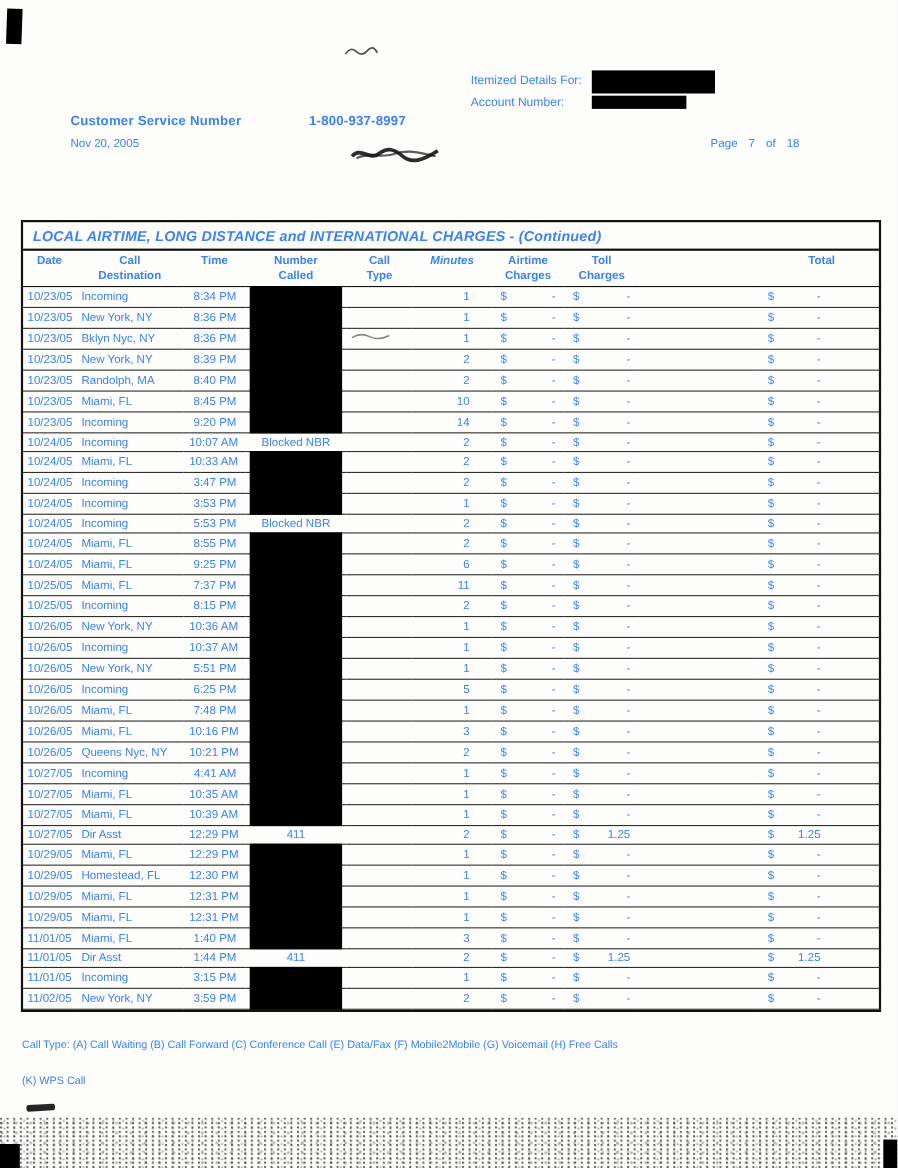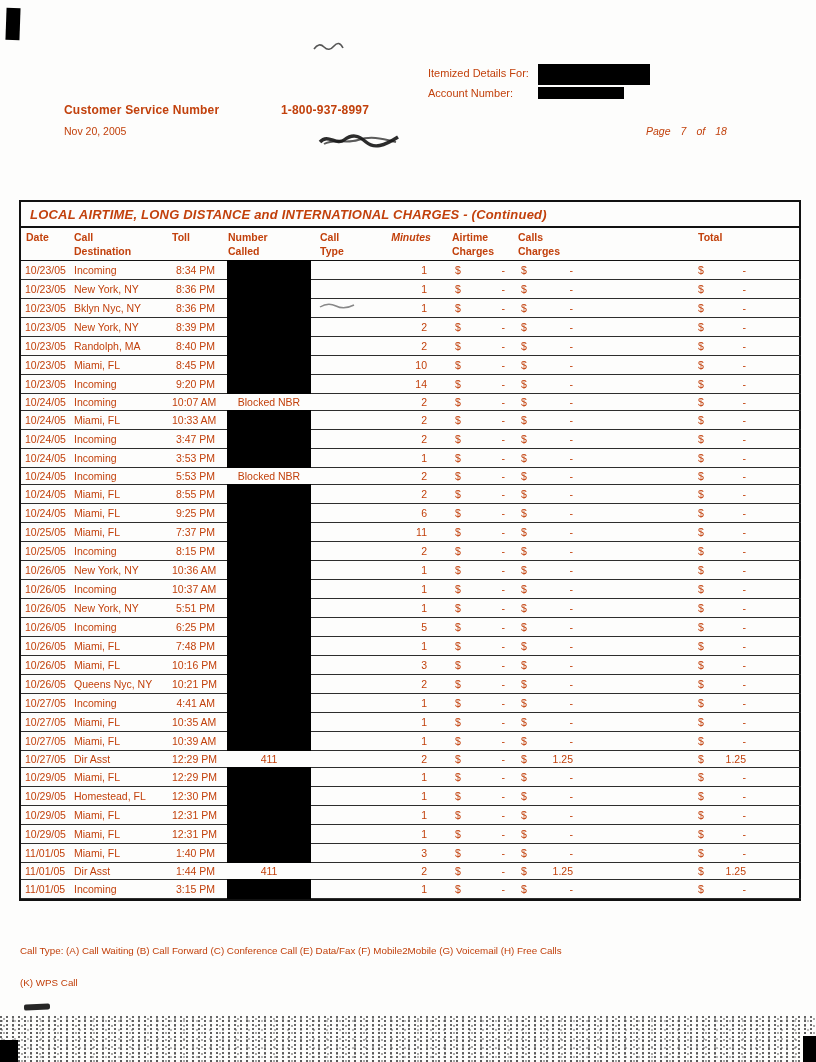--- a/index.html
+++ b/index.html
@@ -1,42 +1,42 @@
 <!DOCTYPE html>
 <html><head>
 <meta charset="utf-8">
 <style>
   * { margin:0; padding:0; box-sizing:border-box; }
   html,body { background:#e9e9e9; }
   .page {
     position:relative; width:816px; height:1062px; margin:0 auto;
-    background:#fdfdfc; color:#c2410c;
+    background:#fdfdfc; color:#3b82f6;
     font-family:"Liberation Sans", sans-serif;
     overflow:hidden;
   }
 
   
   .hdr-itemized { position:absolute; top:66px; left:428px; font-size:11px; line-height:1.4; }
   .hdr-row { display:flex; align-items:flex-start; margin-bottom:1px; }
   .hdr-label { width:110px; }
   .redact { background:#000; display:inline-block; }
   .redact-name { width:112px; height:21px; margin-top:-2px; }
   .redact-account { width:86px; height:12px; margin-top:1px; }
 
   .hdr-cs { position:absolute; top:103px; left:64px; font-size:12px; font-weight:bold; letter-spacing:.2px; }
   .cs-number { margin-left:58px; }
 
   .hdr-date { position:absolute; top:125px; left:64px; font-size:10.5px; }
-  .hdr-page { position:absolute; top:125px; left:646px; font-size:10.5px; display:flex; gap:10px;font-style:italic; }
+  .hdr-page { position:absolute; top:125px; left:646px; font-size:10.5px; display:flex; gap:10px; }
 
   
   .table-wrap { position:absolute; top:200px; left:19px; width:782px; border:2px solid #111; }
   .table-title { font-size:13px; font-weight:bold; font-style:italic; padding:5px 9px 4px; border-bottom:2px solid #111; letter-spacing:.2px; }
   table { border-collapse:collapse; width:100%; table-layout:fixed; }
-  th { font-size:10.5px; font-weight:bold; text-align:left; vertical-align:top;
+  th { font-size:10.5px; font-weight:bold; text-align:center; vertical-align:top;
        padding:3px 5px 2px; border-bottom:1px solid #111; line-height:1.3; }
   .thl { display:block; }
   .th-min { text-align:center;font-style:italic; }
   .th-total { padding-left:9px; }
   td { font-size:10.5px; height:17px; border-bottom:1px solid #2d2d2d; padding:0 5px; vertical-align:middle; white-space:nowrap; overflow:visible; }
   .c-date { padding-left:4px; }
   .c-time { text-align:right; padding-right:8px; }
   .c-num  { text-align:center; padding:0; }
   .c-min  { text-align:right; padding-right:20px; }
   .c-air, .c-toll { padding:0 8px; }
@@ -124,39 +124,39 @@
       <thead>
         <tr>
           <th>
               <span class="thl">Date</span>
             </th>
           <th>
               <span class="thl">Call</span>
               <span class="thl">Destination</span>
             </th>
           <th>
-              <span class="thl">Toll</span>
+              <span class="thl">Time</span>
             </th>
           <th>
               <span class="thl">Number</span>
               <span class="thl">Called</span>
             </th>
           <th>
               <span class="thl">Call</span>
               <span class="thl">Type</span>
             </th>
           <th class="th-min">
               <span class="thl">Minutes</span>
             </th>
           <th>
               <span class="thl">Airtime</span>
               <span class="thl">Charges</span>
             </th>
           <th>
-              <span class="thl">Calls</span>
+              <span class="thl">Toll</span>
               <span class="thl">Charges</span>
             </th>
           <th></th>
           <th class="th-total">
               <span class="thl">Total</span>
             </th>
         </tr>
       </thead>
       <tbody>
           <tr>
@@ -926,20 +926,43 @@
             <td class="c-toll">
               <span class="dollar">$</span>
               <span class="mval">-</span>
             </td>
             <td class="c-spacer"></td>
             <td class="c-total">
               <span class="dollar">$</span>
               <span class="mval">-</span>
             </td>
           </tr>
+          <tr>
+            <td class="c-date">11/02/05</td>
+            <td class="c-dest">New York, NY</td>
+            <td class="c-time">3:59 PM</td>
+            <td class="c-num">
+              <div class="redact-num"></div>
+            </td>
+            <td class="c-type"></td>
+            <td class="c-min">2</td>
+            <td class="c-air">
+              <span class="dollar">$</span>
+              <span class="mval">-</span>
+            </td>
+            <td class="c-toll">
+              <span class="dollar">$</span>
+              <span class="mval">-</span>
+            </td>
+            <td class="c-spacer"></td>
+            <td class="c-total">
+              <span class="dollar">$</span>
+              <span class="mval">-</span>
+            </td>
+          </tr>
         </tbody>
     </table>
   </div>
 
   <div class="legend">Call Type: (A) Call Waiting (B) Call Forward (C) Conference Call (E) Data/Fax (F) Mobile2Mobile (G) Voicemail (H) Free Calls</div>
   <div class="legend2">(K) WPS Call</div>
 
   <div class="artifact a-bot-dash"></div>
   <div class="noise-strip"></div>
   <div class="artifact a-bot-left"></div>

